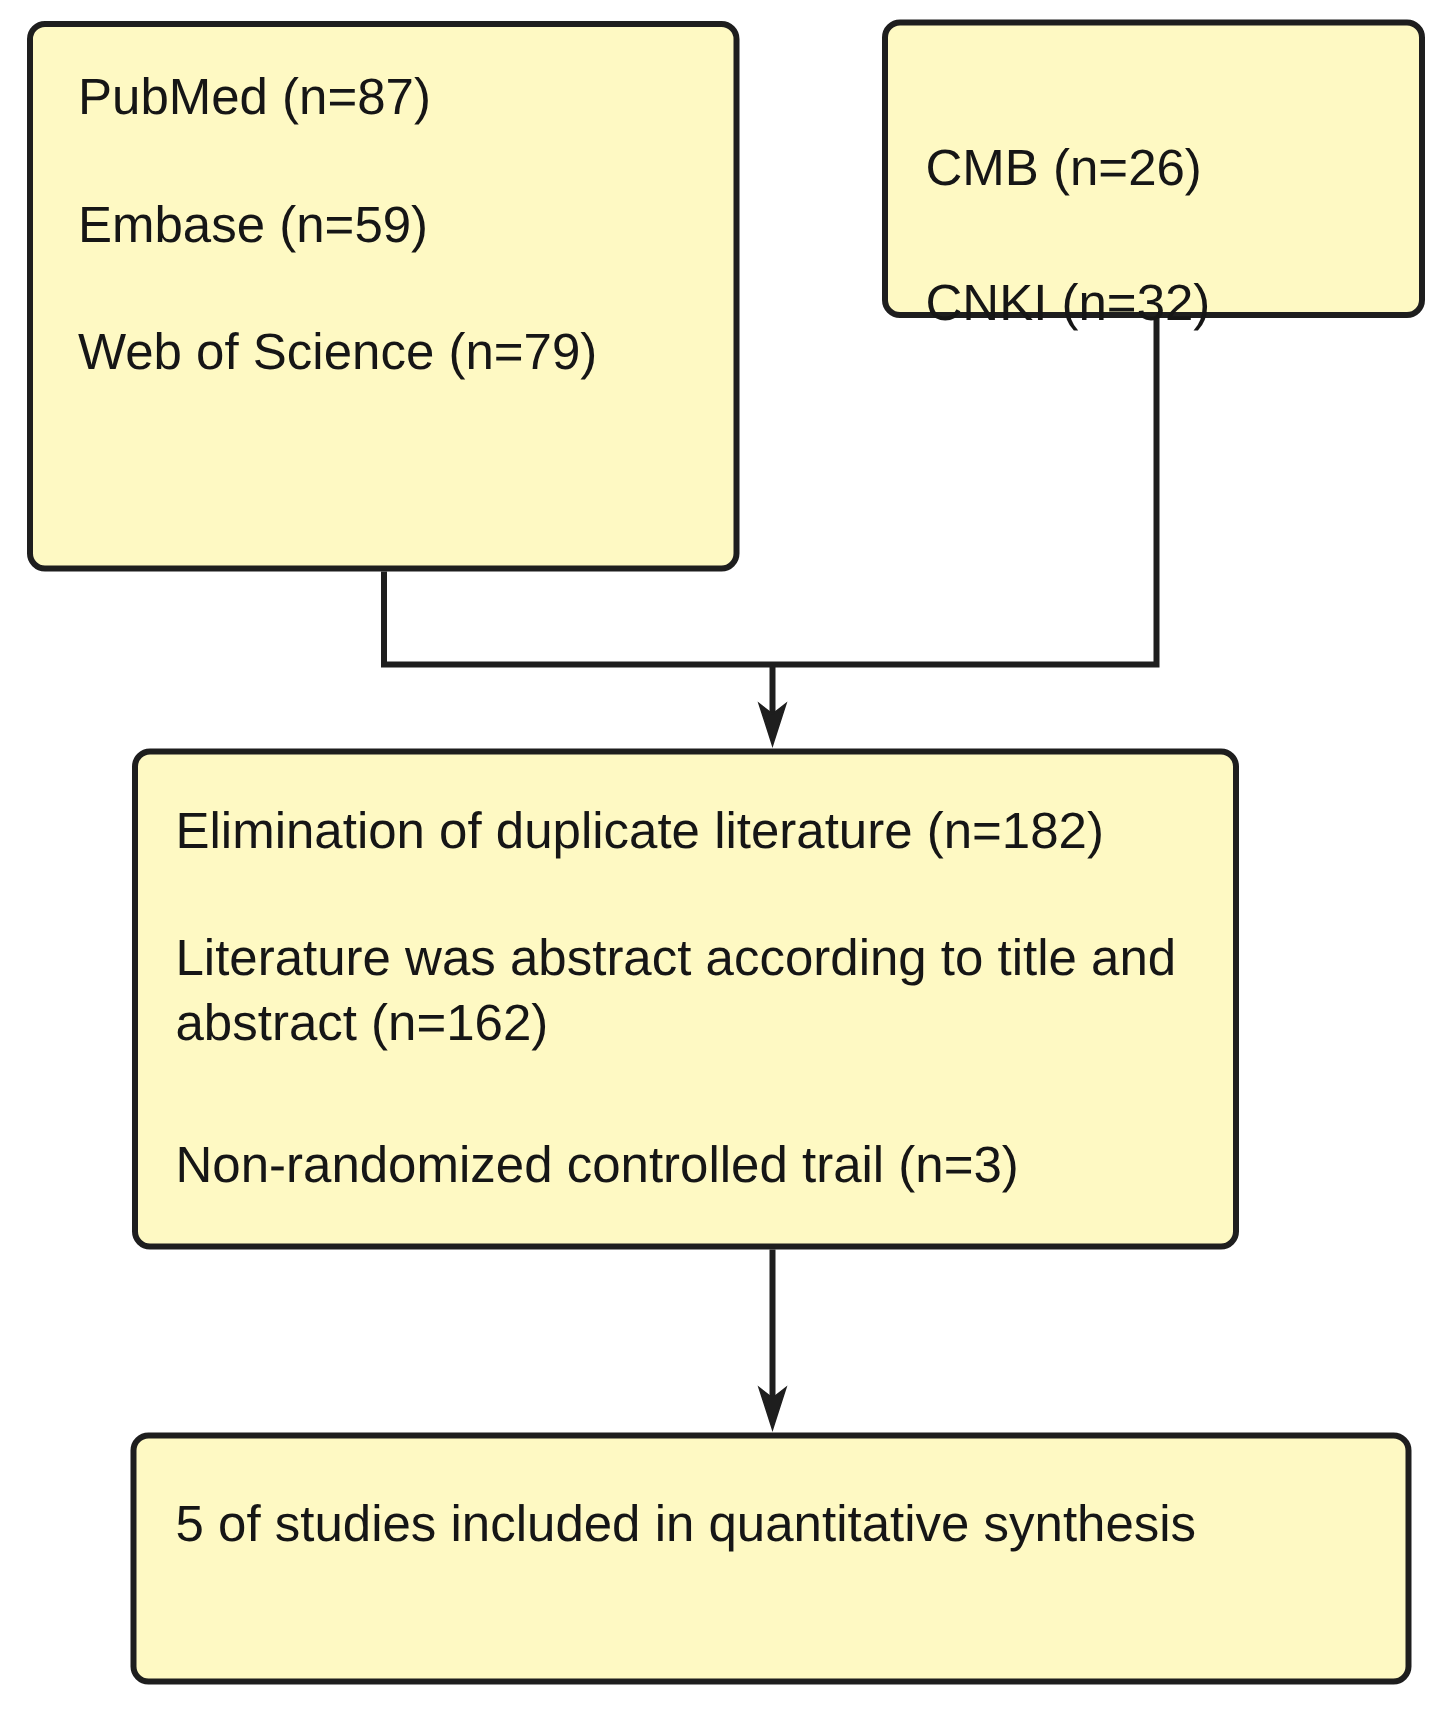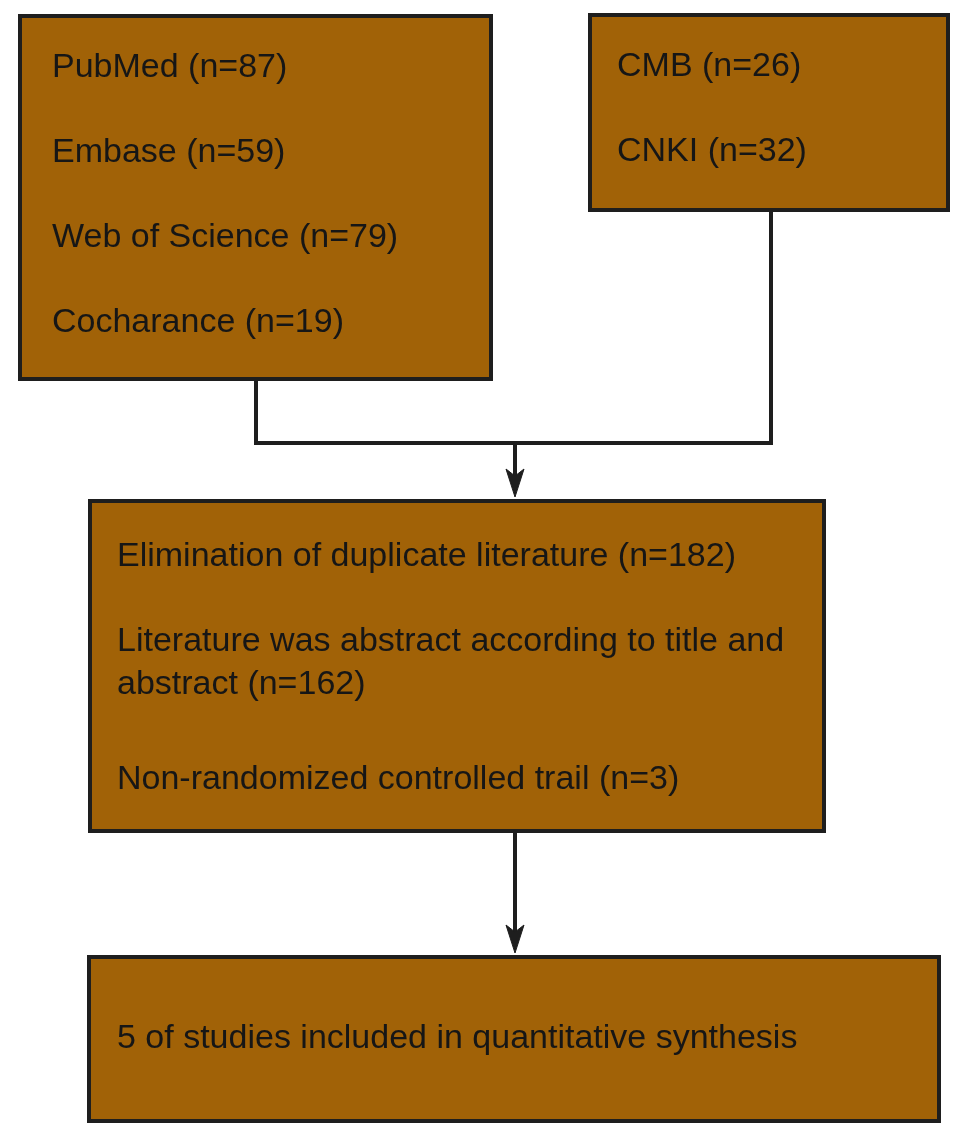--- a/index.html
+++ b/index.html
@@ -30,44 +30,44 @@
     fill: none;
   }
   .arrowhead {
     fill: var(--stroke, #1e1e1e);
     stroke: var(--stroke, #1e1e1e);
     stroke-width: 1;
   }
   .box {
     position: absolute;
     box-sizing: border-box;
-    background: #a16207;
+    background: #fef9c3;
     border: 4px solid var(--stroke, #1e1e1e);
-    border-radius: 0;
+    border-radius: 12px;
     font-size: 34px;
     line-height: 42px;
   }
   .box .txt-line {
     white-space: nowrap;
   }
   
   .box-a { left: 18px; top: 14px; width: 475px; height: 367px; padding: 26px 8px 0 30px; }
   .box-a .txt-line { margin-bottom: 43px; }
   
   .box-b { left: 588px; top: 13px; width: 362px; height: 199px; padding: 26px 8px 0 25px; }
-  .box-b .txt-line { margin-bottom: 43px; }
+  .box-b .txt-line { margin-bottom: 43px; margin-top: 48px; }
   
   .box-c { left: 88px; top: 499px; width: 738px; height: 334px; padding: 30px 8px 0 25px; }
   .box-c .para { margin: 0 0 42px 0; }
   .box-c .para.last { margin-bottom: 0; }
   .box-c .para .txt-line { line-height: 43px; margin: 0; }
   .box-c .para-2 { margin-bottom: 52px; }
   
   .box-d { left: 87px; top: 955px; width: 854px; height: 168px; padding: 35px 8px 0 26px; }
-  .box-d .txt-line { line-height: 44px; margin-top: 20px; }
+  .box-d .txt-line { line-height: 44px; }
 </style>
 </head>
 <body>
 
 <div class="canvas">
 
   <svg class="connector-layer" viewBox="0 0 969 1140" xmlns="http://www.w3.org/2000/svg">
 
     <path class="connector" d="M256 381 V443 H771 V211"></path>
 
@@ -75,21 +75,20 @@
     <path class="arrowhead" d="M515 497 l -9 -28 l 9 7 l 9 -7 z"></path>
 
     <path class="connector" d="M515 833 V934"></path>
     <path class="arrowhead" d="M515 953 l -9 -28 l 9 7 l 9 -7 z"></path>
   </svg>
 
   <div class="box box-a">
     <div class="txt-line">PubMed (n=87)</div>
     <div class="txt-line">Embase (n=59)</div>
     <div class="txt-line">Web of Science (n=79)</div>
-    <div class="txt-line">Cocharance (n=19)</div>
   </div>
 
   <div class="box box-b">
     <div class="txt-line">CMB (n=26)</div>
     <div class="txt-line">CNKI (n=32)</div>
   </div>
 
   <div class="box box-c">
     <div class="para para-1">
       <div class="txt-line">Elimination of duplicate literature (n=182)</div>

